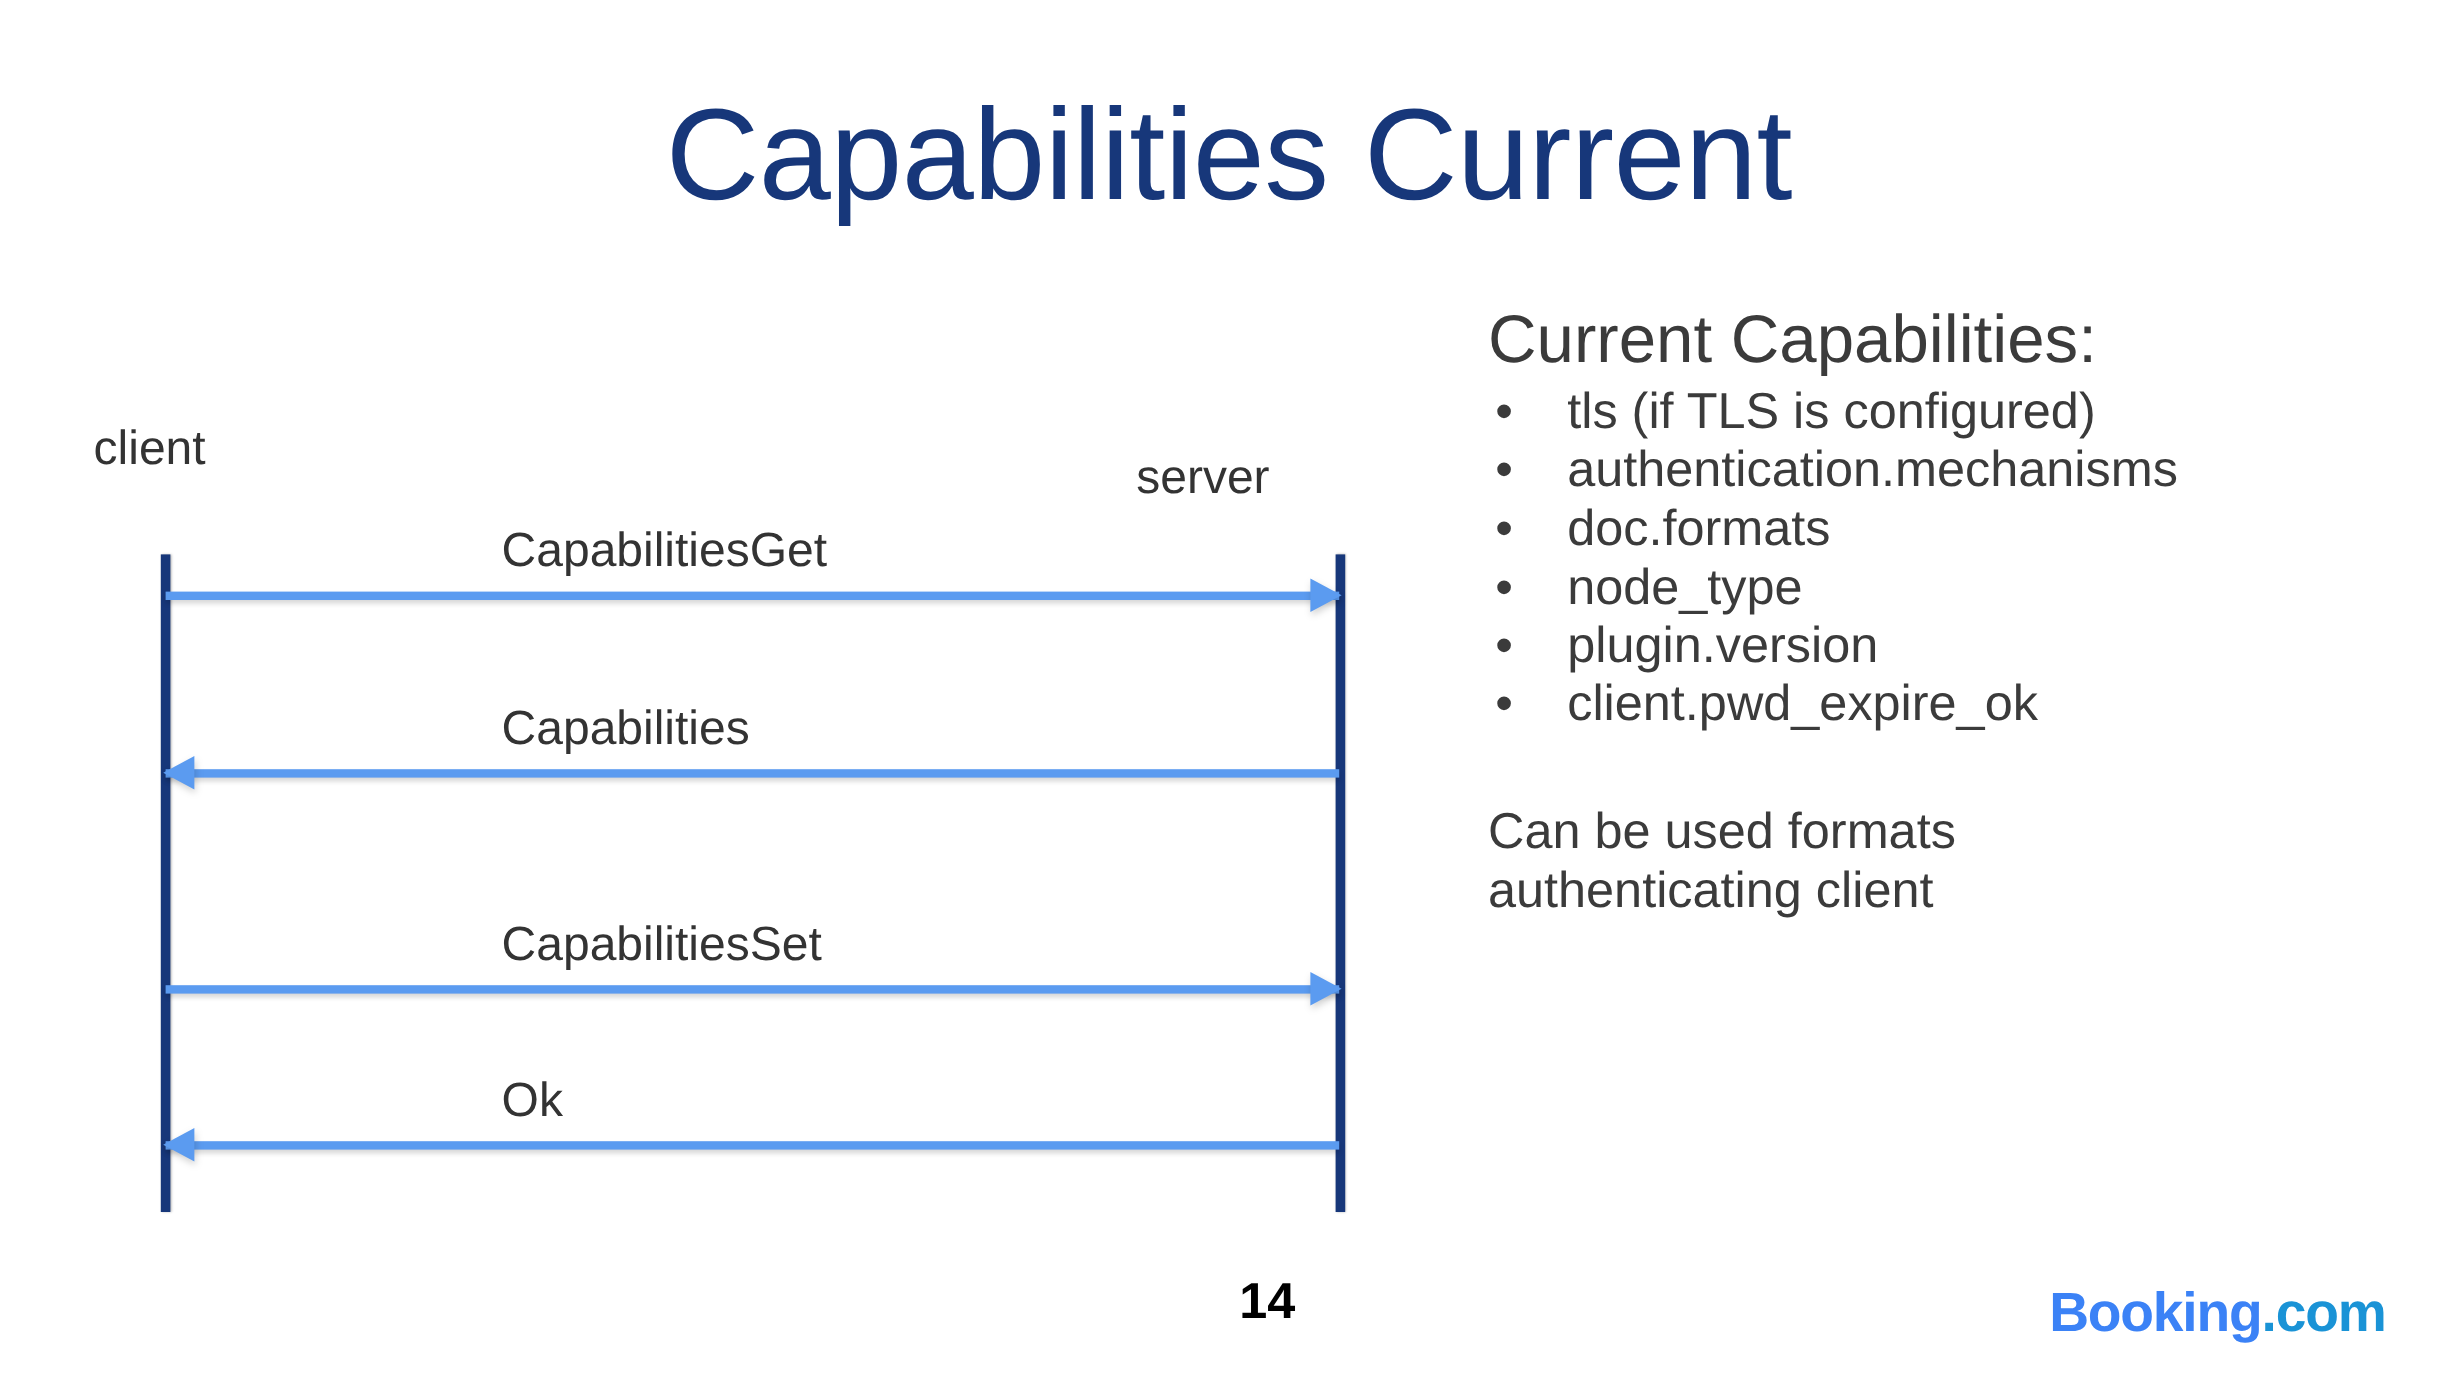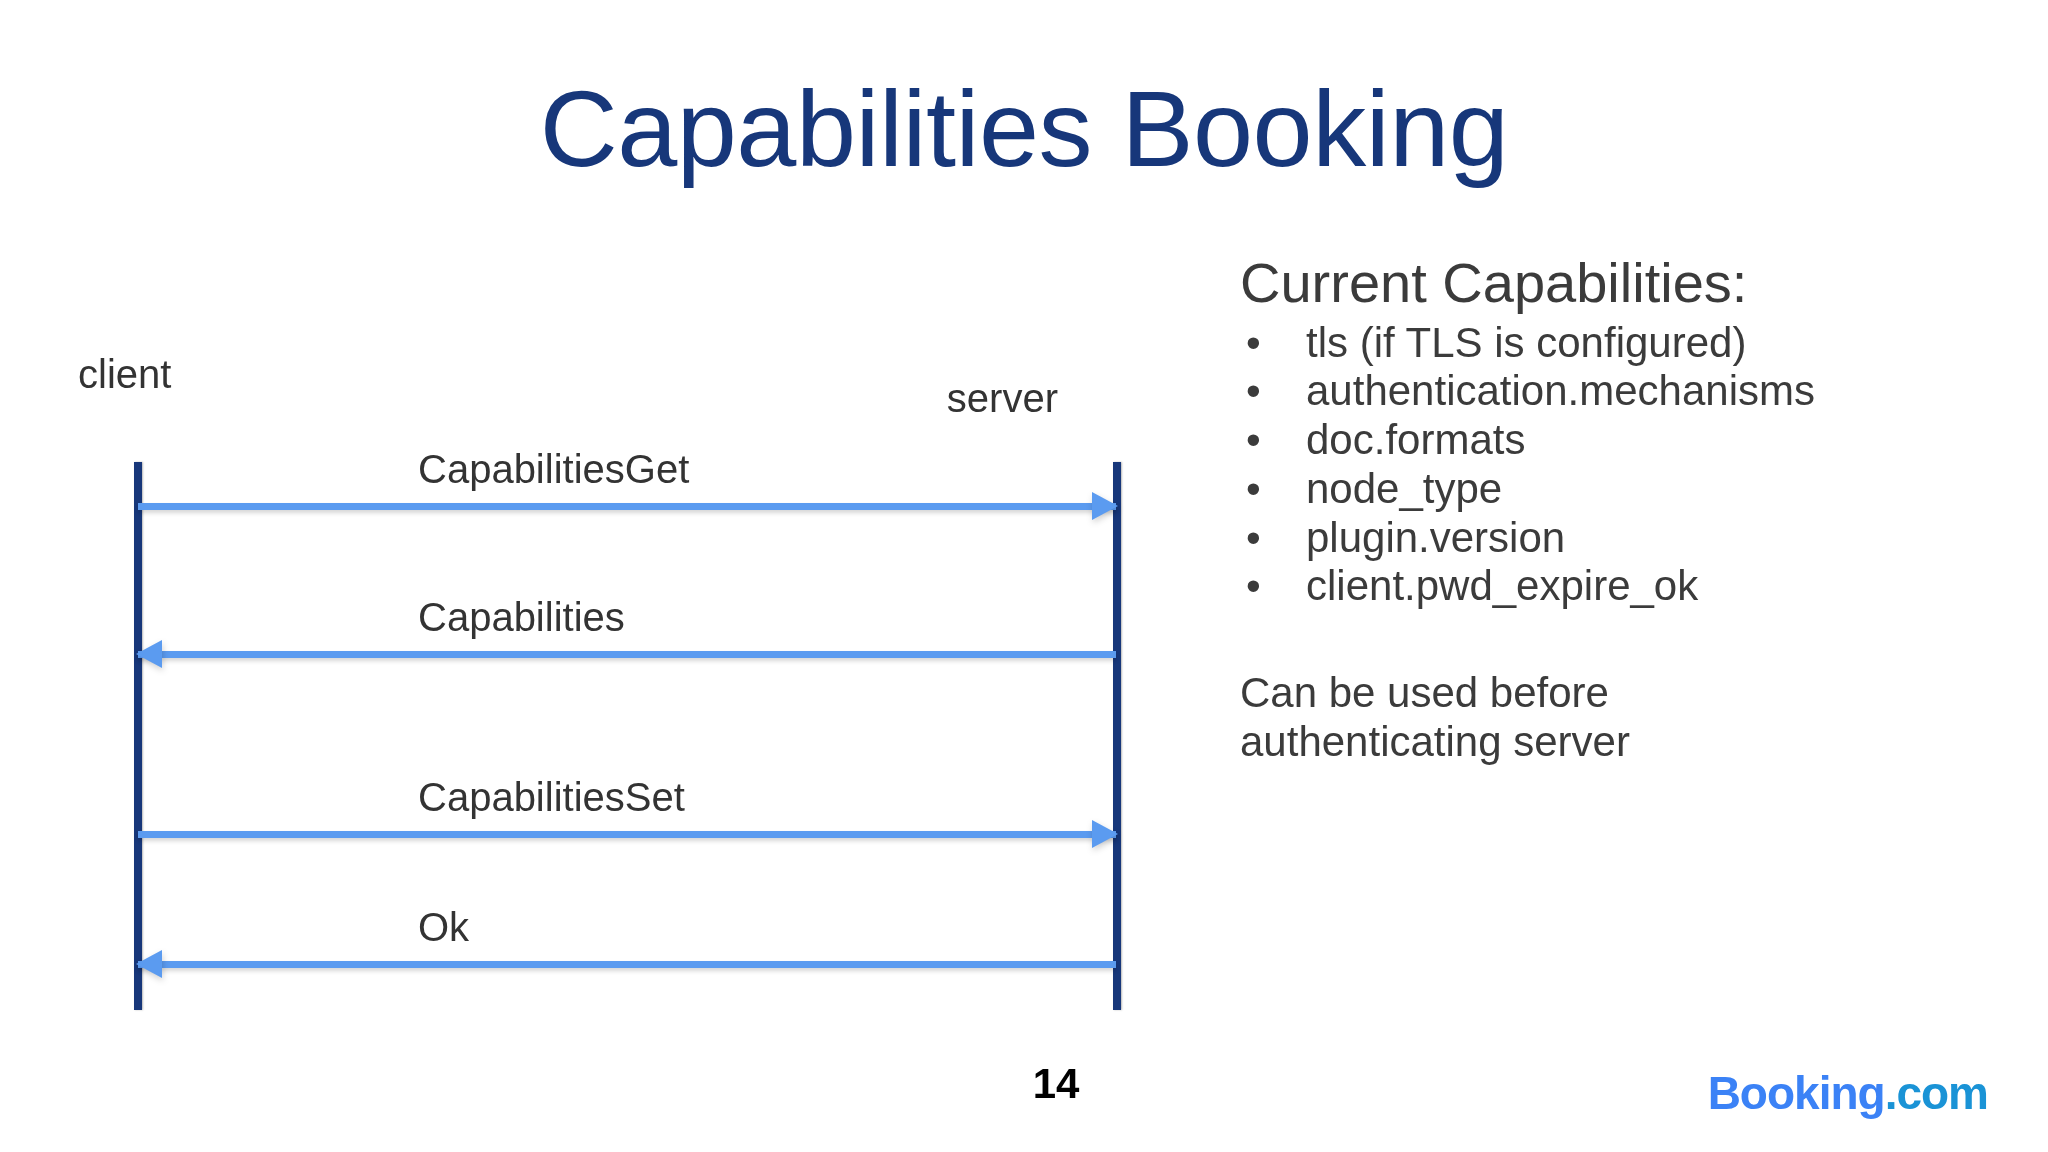--- a/index.html
+++ b/index.html
@@ -55,21 +55,20 @@
     width: 8px;
     background: #17377a;
     box-shadow: 1px 0 2px rgba(0,0,0,0.28);
   }
   #lifeline-client { left: 134px;  top: 462px; height: 548px; }
   #lifeline-server { left: 1113px; top: 462px; height: 548px; }
 
   .message {
     position: absolute;
     height: 60px;
-    margin-top: 10px;
   }
   .message .msg-label {
     position: absolute;
     left: 280px;
     bottom: 18px;
     font-size: 40px;
     color: #333333;
     white-space: nowrap;
   }
   .arrow-line {
@@ -167,21 +166,21 @@
     white-space: nowrap;
   }
   #booking-logo .logo-booking { color: #3b82f6; }
   #booking-logo .logo-com     { color: #1a93d6; }
 </style>
 </head>
 <body>
 
 <div id="slide">
 
-  <div id="slide-title">Capabilities Booking</div>
+  <div id="slide-title">Capabilities Current</div>
 
   <div id="sequence-diagram">
 
     <div class="actor-label" id="actor-client-label">client</div>
     <div class="actor-label" id="actor-server-label">server</div>
 
     <div class="lifeline" id="lifeline-client"></div>
     <div class="lifeline" id="lifeline-server"></div>
 
     <div class="message" id="message-1">
@@ -233,21 +232,21 @@
       <li>
         <span class="bullet-dot">•</span>
         <span>plugin.version</span>
       </li>
       <li>
         <span class="bullet-dot">•</span>
         <span>client.pwd_expire_ok</span>
       </li>
     </ul>
 
-    <div id="capabilities-note">Can be used before authenticating server</div>
+    <div id="capabilities-note">Can be used formats authenticating client</div>
   </div>
 
   <div id="page-number">14</div>
 
   <div id="booking-logo">
     <span class="logo-booking">Booking</span><span class="logo-com">.com</span>
   </div>
 
 </div>
 

